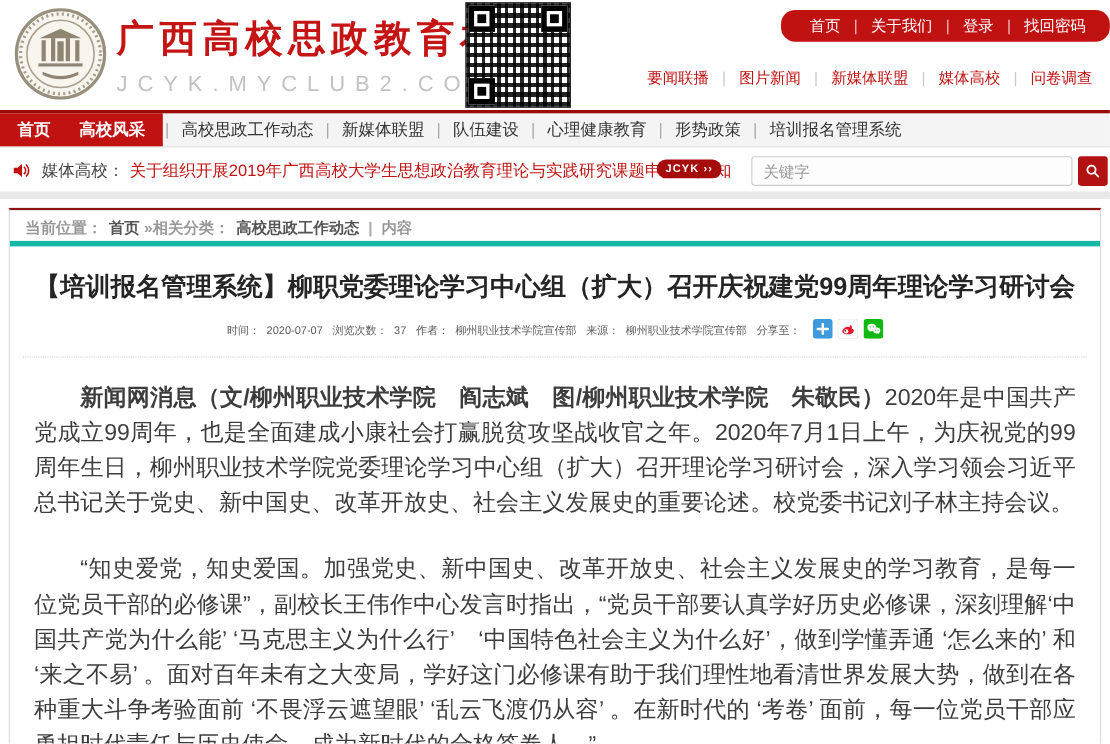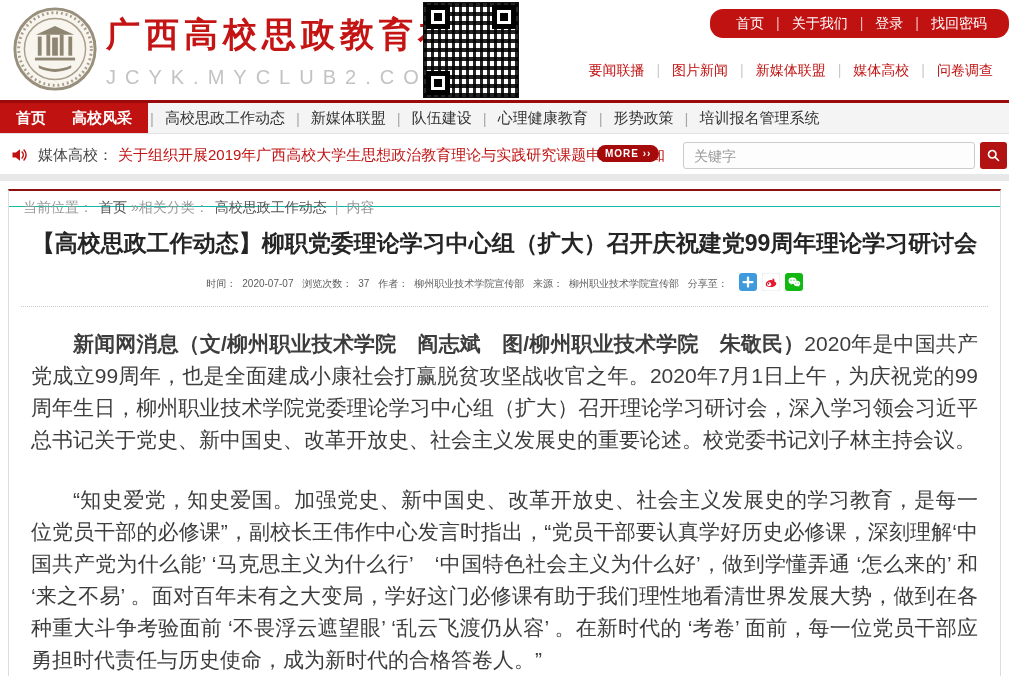--- a/index.html
+++ b/index.html
@@ -60,22 +60,22 @@
   .search-input::placeholder { color:#999; }
   .search-btn { position:absolute; left:980px; top:5px; width:27px; height:27px;
     background:#b21212; border:none; border-radius:3px; display:flex; align-items:center;
     justify-content:center; cursor:pointer; }
 
   .gray-band { position:absolute; top:174px; left:0; width:1009px; height:7px; background:#e8e8e8; }
 
   
   .content-box { position:absolute; left:8px; right:8px; top:189px; bottom:-2px;
     background:#fff; border:1px solid #dcdcdc; border-top:2px solid #8e1111; }
-  .breadcrumb { height:16px; line-height:33px; padding:0 14px; font-size:14px;
-    color:#999; border-bottom:1px solid #14b8a6; }
+  .breadcrumb { height:33px; line-height:33px; padding:0 14px; font-size:14px;
+    color:#999; border-bottom:5px solid #14b8a6;font-weight:bold; }
   .breadcrumb a { color:#555; }
   .breadcrumb .bc-label { margin-right:6px; }
   .breadcrumb .bc-mid { margin:0 6px 0 4px; }
   .breadcrumb .bc-div { margin:0 8px; color:#aaa; }
 
   .article-title { margin:13px 14px 0; font-size:23px; font-weight:bold; color:#252525;
     text-align:center; line-height:46px; }
   .meta { margin-top:7px; text-align:center; font-size:10px; color:#5d5d5d; }
   .meta span { margin:0 3px; }
   .share-icons { display:inline-block; vertical-align:-4px; }
@@ -154,39 +154,39 @@
   <div class="announce">
     <span class="speaker">
       <svg width="20" height="20" viewBox="0 0 24 24">
         <path fill="#c11212" d="M3 9v6h4l5 4V5L7 9H3z"></path>
         <path d="M14.5 8.5a5 5 0 0 1 0 7" stroke="#c11212" stroke-width="1.8" fill="none" stroke-linecap="round"></path>
         <path d="M16.8 6a8.5 8.5 0 0 1 0 12" stroke="#c11212" stroke-width="1.8" fill="none" stroke-linecap="round"></path>
       </svg>
     </span>
     <span class="announce-label">媒体高校：</span>
     <a class="announce-link">关于组织开展2019年广西高校大学生思想政治教育理论与实践研究课题申报工作的通</a>
-    <a class="more-badge">MORE ››</a>
+    <a class="more-badge">JCYK ››</a>
     <span class="announce-trailing">知</span>
     <input class="search-input" type="text" placeholder="关键字" style="">
     <button class="search-btn">
       <svg width="15" height="15" viewBox="0 0 24 24">
         <circle cx="10" cy="10" r="6" fill="none" stroke="#fff" stroke-width="2.6"></circle>
         <line x1="14.5" y1="14.5" x2="20" y2="20" stroke="#fff" stroke-width="2.6" stroke-linecap="round"></line>
       </svg>
     </button>
   </div>
 
   <div class="gray-band"></div>
 
   <div class="content-box">
     <div class="breadcrumb">
       <span class="bc-label">当前位置：</span><a>首页</a><span class="bc-mid">»相关分类：</span><a>高校思政工作动态</a><span class="bc-div">|</span><span>内容</span>
     </div>
 
-    <h1 class="article-title">【高校思政工作动态】柳职党委理论学习中心组（扩大）召开庆祝建党99周年理论学习研讨会</h1>
+    <h1 class="article-title">【培训报名管理系统】柳职党委理论学习中心组（扩大）召开庆祝建党99周年理论学习研讨会</h1>
 
     <div class="meta">
       <span>时间：</span><span>2020-07-07</span>
       <span>浏览次数：</span><span>37</span>
       <span>作者：</span><span>柳州职业技术学院宣传部</span>
       <span>来源：</span><span>柳州职业技术学院宣传部</span>
       <span>分享至：</span><span class="share-icons"><a><svg width="18" height="18" viewBox="0 0 24 24">
               <rect width="24" height="24" rx="4" fill="#3e9add"></rect>
               <path d="M12 6v12M6 12h12" stroke="#fff" stroke-width="3" stroke-linecap="round"></path>
             </svg></a><a><svg width="18" height="18" viewBox="0 0 24 24">

